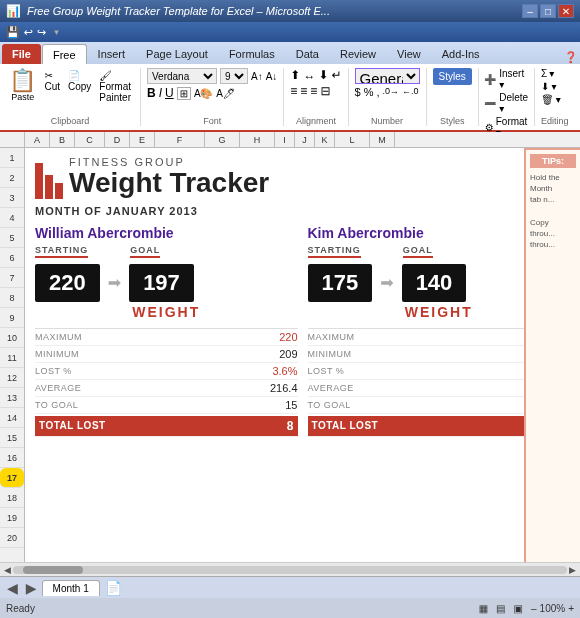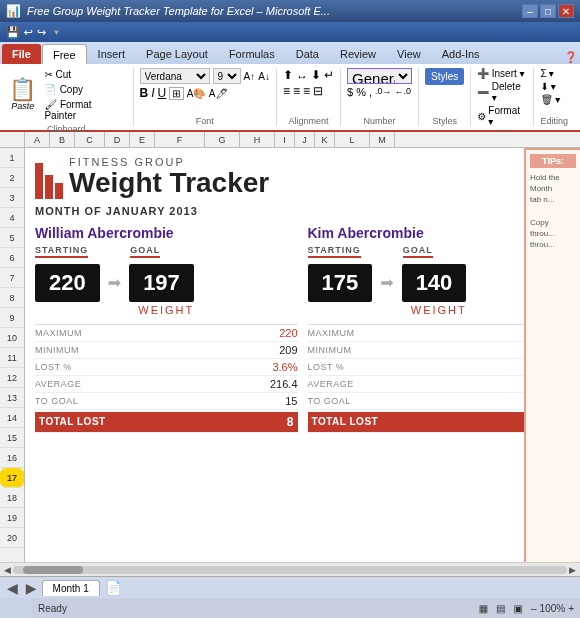--- a/index.html
+++ b/index.html
@@ -217,21 +217,21 @@
       color: white;
       font-size: 22px;
       font-weight: bold;
       padding: 6px 14px;
       min-width: 56px;
       text-align: center;
       border-radius: 2px;
     }
 
     .weight-label-row { display: flex; justify-content: center; margin-top: 2px; margin-bottom: 8px; }
-    .weight-label { font-size: 11px; color: #c0392b; letter-spacing: 2px; font-weight: normal; }
+    .weight-label { font-size: 14px; color: #c0392b; letter-spacing: 2px; font-weight: bold; }
 
     
     .stats-table { width: 100%; border-top: 1px solid #ddd; }
     .stat-row {
       display: flex;
       justify-content: space-between;
       align-items: center;
       padding: 2px 0;
       border-bottom: 1px solid #eee;
       font-size: 10px;
@@ -268,21 +268,20 @@
     
     .status-bar {
       background: #c8d0e0;
       height: 20px;
       display: flex;
       align-items: center;
       justify-content: space-between;
       padding: 0 6px;
       font-size: 10px;
       color: #333;
-      margin-left: 32px;
     }
     .status-right { display: flex; align-items: center; gap: 8px; }
     .zoom-controls { display: flex; align-items: center; gap: 3px; }
 
     
     .tips-panel {
       width: 56px;
       background: #fff8f0;
       border-left: 2px solid #e8a090;
       border-top: 2px solid #e8a090;
@@ -358,23 +357,23 @@
     <div class="ribbon-tab">Add-Ins</div>
     <span style="margin-left:auto;font-size:11px;color:#555;cursor:pointer;">❓</span>
   </div>
 
   <div class="ribbon">
 
     <div class="ribbon-group">
       <div class="ribbon-buttons">
         <div class="ribbon-btn">
           <span class="ribbon-icon">📋</span>
-          <span style="font-size:9px;font-style:italic;">Paste</span>
-        </div>
-        <div style="display:flex;flex-direction:column;gap:2px;">
+          <span style="font-size:9px;">Paste</span>
+        </div>
+        <div style="display:flex;flex-direction:row;gap:2px;">
           <div class="small-btn">✂ Cut</div>
           <div class="small-btn">📄 Copy</div>
           <div class="small-btn">🖌 Format Painter</div>
         </div>
       </div>
       <div class="ribbon-group-label">Clipboard</div>
     </div>
 
     <div class="ribbon-group">
       <div style="display:flex;flex-direction:column;gap:2px;">

